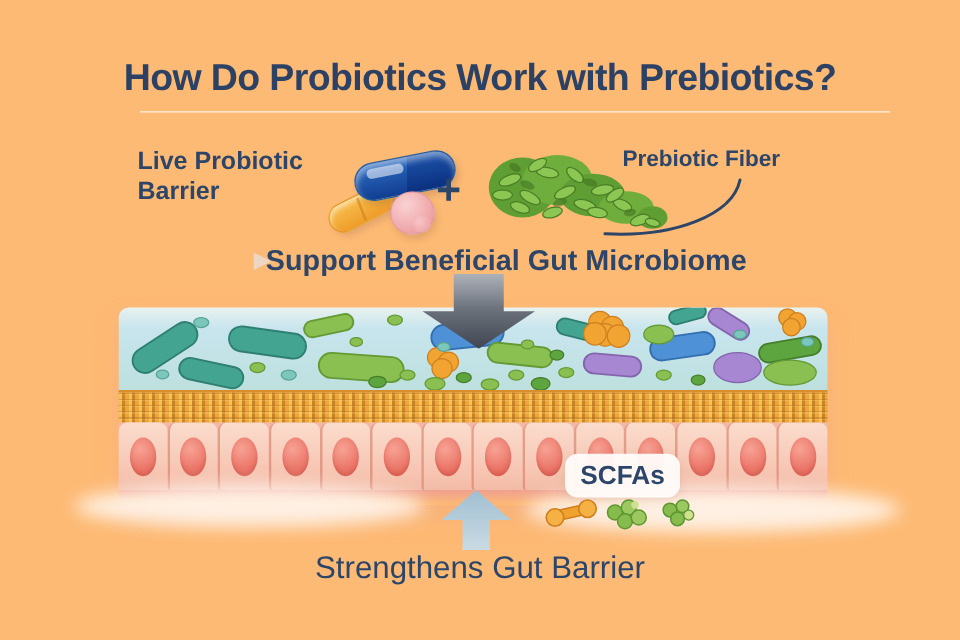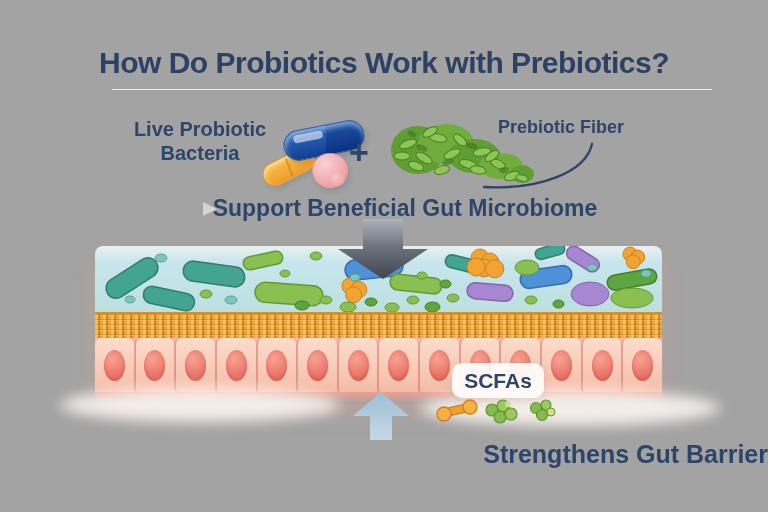--- a/index.html
+++ b/index.html
@@ -1,28 +1,28 @@
 <!DOCTYPE html>
 <html><head>
 <meta charset="utf-8">
 <style>
   * { margin:0; padding:0; box-sizing:border-box; }
   html,body { width:768px; height:512px; }
   body { font-family:"Liberation Sans", sans-serif; overflow:hidden; }
-  .stage { position:relative; width:768px; height:512px; background:#a3a3a3; overflow:hidden; }
+  .stage { position:relative; width:768px; height:512px; background:#fdba74; overflow:hidden; }
 
   
   .title { position:absolute; top:46px; left:0; width:768px; text-align:center;
            font-size:30px; font-weight:bold; color:#2c4164; letter-spacing:-0.5px; }
   .divider { position:absolute; top:89px; left:112px; width:600px; height:1px;
              background:linear-gradient(90deg, rgba(90,80,80,0.05), rgba(90,80,80,0.22) 30%, rgba(90,80,80,0.22) 70%, rgba(90,80,80,0.08));
              border-bottom:1px solid rgba(255,255,255,0.8); }
 
   
-  .probiotic-label { position:absolute; top:118px; left:110px; width:180px; text-align:center;
+  .probiotic-label { position:absolute; top:118px; left:110px; width:180px; 
                      font-size:20px; font-weight:bold; color:#2d4569; line-height:1.18; }
   .capsule-group { position:absolute; left:255px; top:115px; width:115px; height:95px; }
   .capsule-blue { position:absolute; left:28px; top:10px; width:82px; height:31px; border-radius:16px;
                   background:linear-gradient(100deg,#5b9ad8 0 52%, #3a77bd 52%),
                              linear-gradient(180deg,#7db2e4,#2f66ab);
                   background-blend-mode:multiply;
                   border:1px solid #2c5f9f; transform:rotate(-11deg); box-shadow:inset 0 4px 5px rgba(255,255,255,0.45), 2px 4px 5px rgba(90,60,60,0.18); }
   .capsule-blue::after { content:""; position:absolute; left:10px; top:4px; width:30px; height:8px; border-radius:8px; background:rgba(255,255,255,0.55); }
   .pill-orange { position:absolute; left:6px; top:40px; width:56px; height:24px; border-radius:14px;
                  background:linear-gradient(180deg,#f8c050,#ef9c28); border:1px solid #d8892080; transform:rotate(-27deg);
@@ -79,34 +79,34 @@
                   background:rgba(255,250,246,0.78); border-radius:16px; box-shadow:0 0 10px rgba(255,250,246,0.9);
                   display:flex; align-items:center; gap:8px; padding-left:24px; }
   .feeds-ribbon svg { flex:0 0 auto; }
   .feeds-text { font-size:19px; font-weight:bold; color:#2d4569; white-space:nowrap; }
   .scfas-card { position:absolute; left:452px; top:363px; width:92px; height:35px; z-index:7;
                 background:rgba(255,252,250,0.95); border-radius:10px; box-shadow:0 2px 8px rgba(180,140,120,0.25);
                 display:flex; align-items:center; justify-content:center;
                 font-size:21px; font-weight:bold; color:#2d4569; }
   .scfa-molecules { position:absolute; left:430px; top:396px; width:150px; height:34px; z-index:7; }
   .up-arrow { position:absolute; left:353px; top:392px; width:56px; height:48px; z-index:6; }
-  .strengthens-label { position:absolute; top:440px; left:0; width:768px; text-align:right;
-                       font-size:25px; font-weight:bold; color:#2d4569; }
+  .strengthens-label { position:absolute; top:440px; left:0; width:768px; text-align:center;
+                       font-size:25px; font-weight:normal; color:#2d4569; }
 </style>
 </head>
 <body>
 
 <div class="stage">
 
   <div class="title">How Do Probiotics Work with Prebiotics?</div>
   <div class="divider"></div>
 
   <div class="probiotic-label">
     <div>Live Probiotic</div>
-    <div>Bacteria</div>
+    <div>Barrier</div>
   </div>
 
   <div class="capsule-group">
     <div class="pill-orange"></div>
     <div class="capsule-blue"></div>
     <div class="ball-pink"></div>
   </div>
 
   <div class="plus-sign">+</div>
 

